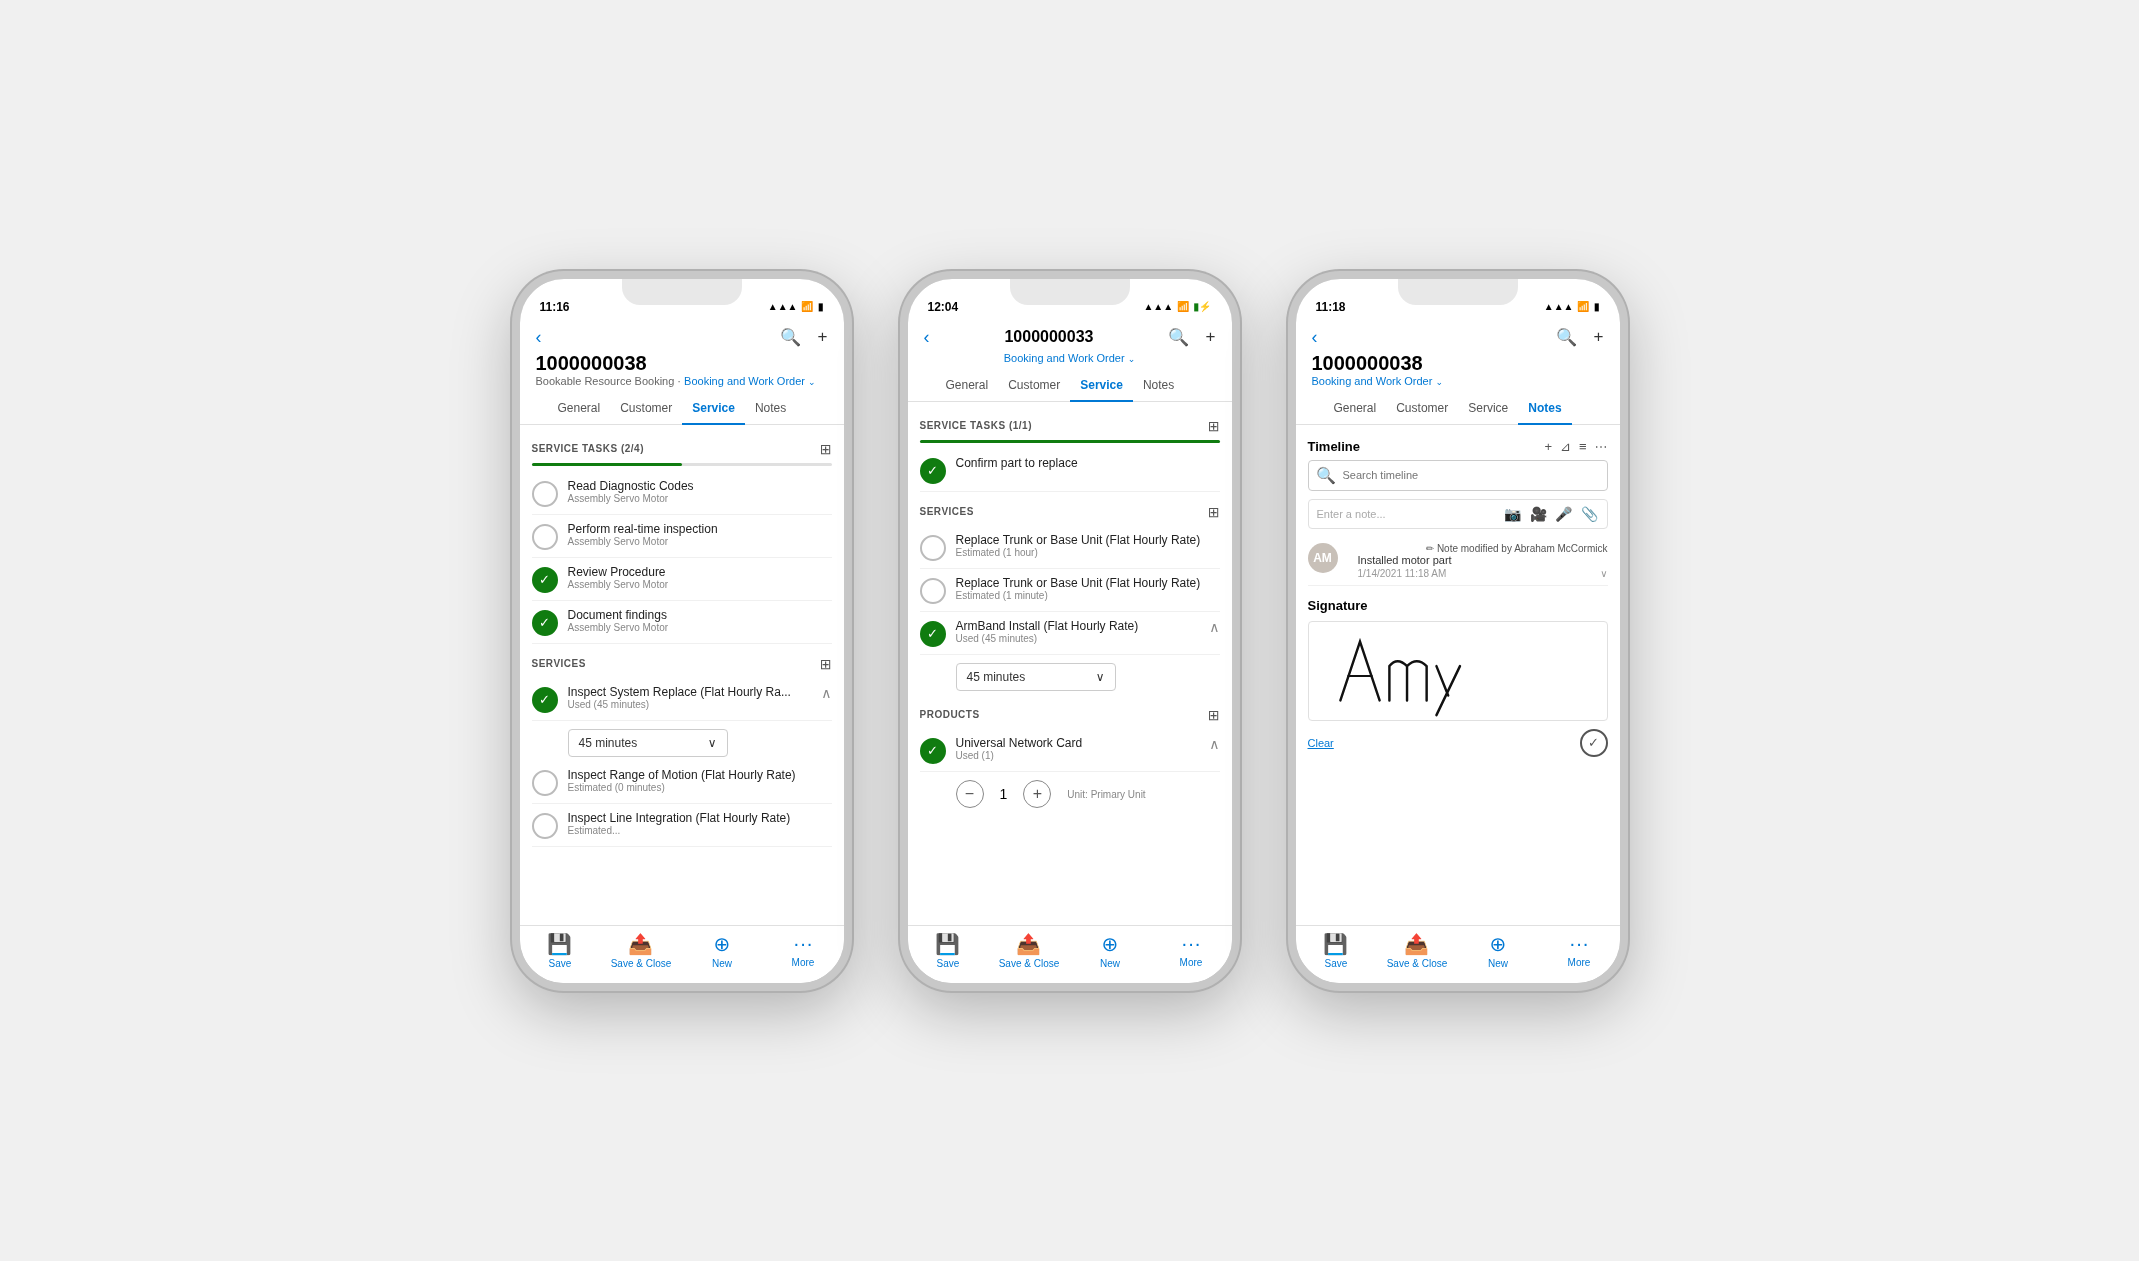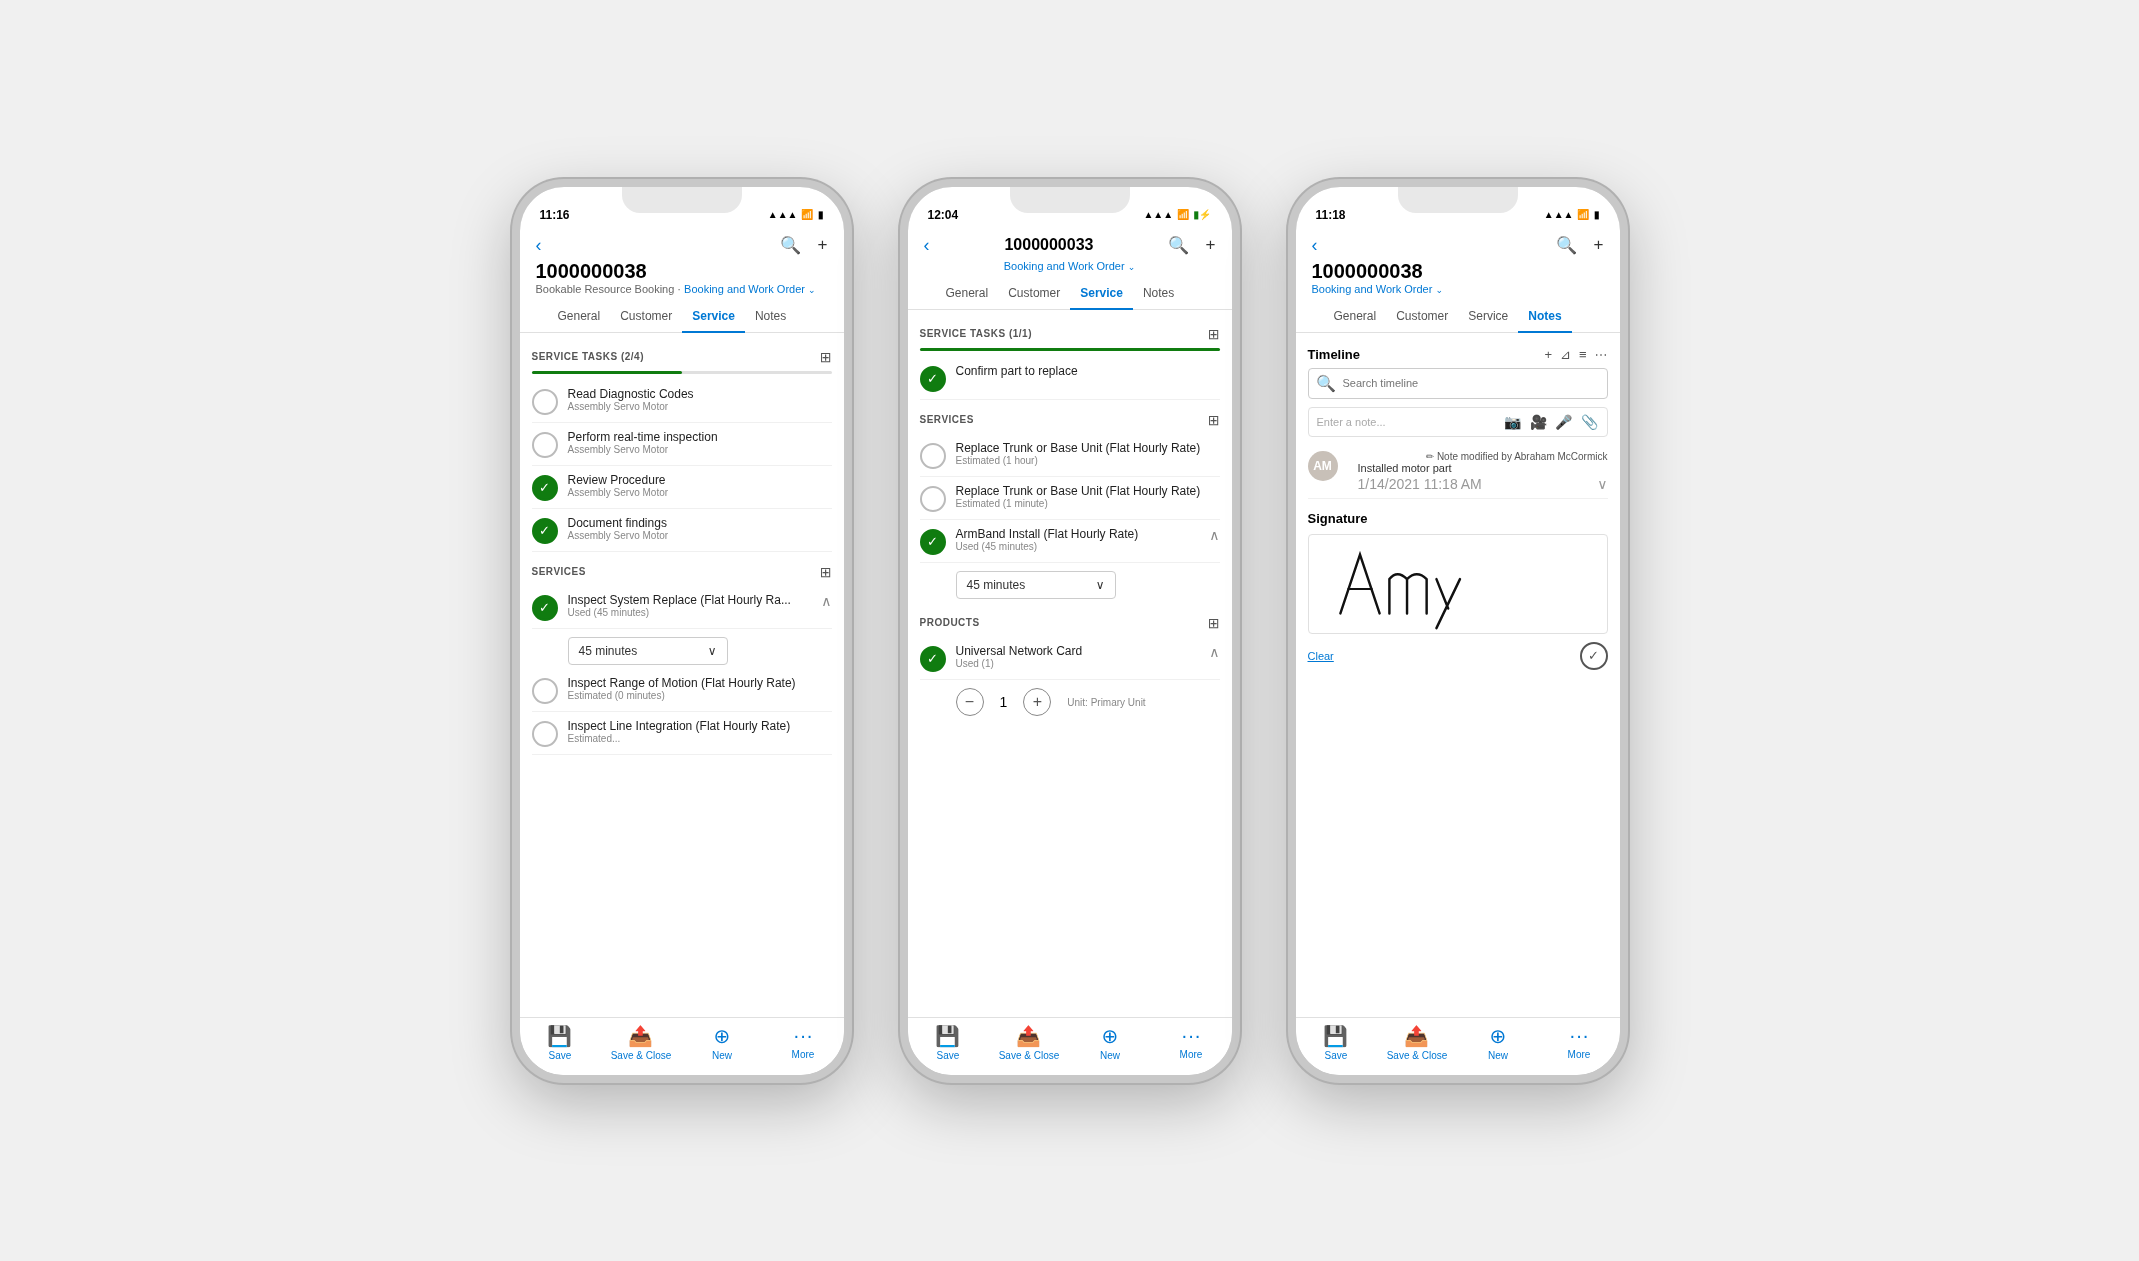--- a/index.html
+++ b/index.html
@@ -14,21 +14,21 @@
     .scene {
       display: flex;
       gap: 48px;
       align-items: center;
       padding: 40px;
     }
 
     
     .phone {
       width: 340px;
-      height: 904px;
+      height: 720px;
       background: #e8e8e8;
       border-radius: 52px;
       border: 8px solid #c8c8c8;
       box-shadow: 0 0 0 2px #b0b0b0, 0 20px 60px rgba(0,0,0,0.25), inset 0 0 0 2px #d8d8d8;
       position: relative;
       overflow: hidden;
     }
     .phone-inner {
       width: 100%;
       height: 100%;
@@ -274,21 +274,21 @@
       display: flex;
       align-items: center;
       justify-content: center;
       font-size: 12px;
       color: #fff;
       font-weight: 600;
     }
     .note-body { flex: 1; }
     .note-meta { font-size: 10px; color: #555; text-align: right; }
     .note-text { font-size: 11px; color: #333; }
-    .note-time { font-size: 14px; color: #999; margin-top: 2px; display: flex; justify-content: space-between; }
+    .note-time { font-size: 10px; color: #999; margin-top: 2px; display: flex; justify-content: space-between; }
 
     
     .signature-section { margin-top: 12px; }
     .sig-title { font-size: 13px; font-weight: 600; margin-bottom: 8px; }
     .sig-canvas {
       width: 100%;
       height: 100px;
       border: 1px solid #e0e0e0;
       border-radius: 4px;
       background: #fff;

